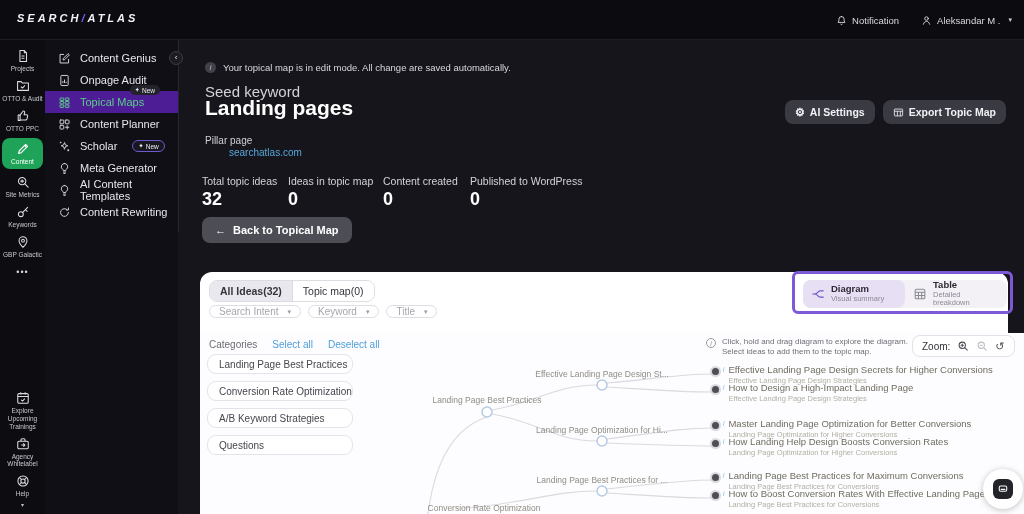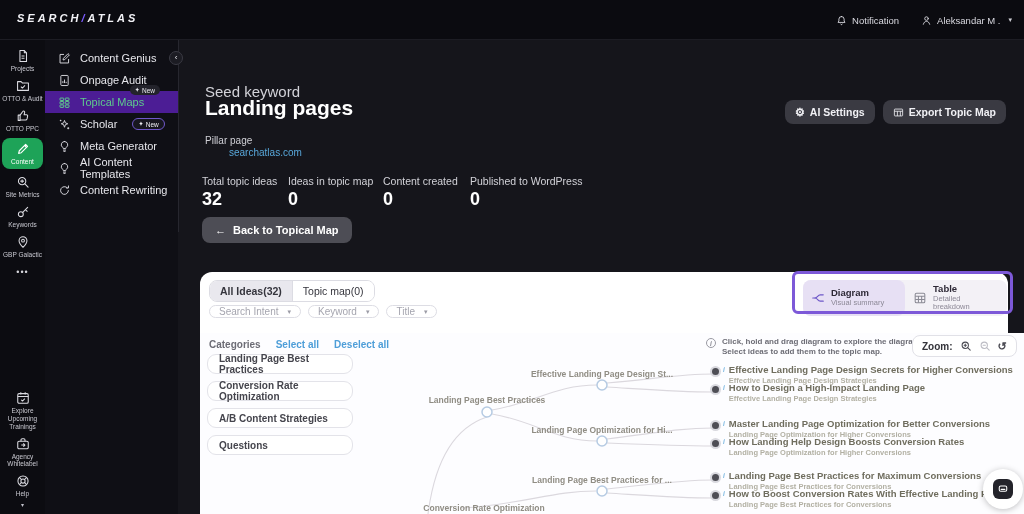--- a/index.html
+++ b/index.html
@@ -59,30 +59,30 @@
   .tabs-card { position:absolute; left:200px; top:272px; width:808px; height:61px; background:#ffffff; border-radius:12px 12px 0 0; z-index:2; }
   .tab-group { position:absolute; left:9px; top:8px; display:inline-flex; border:1px solid #dcdce3; border-radius:8px; overflow:hidden; background:#fff; }
   .tab { padding:4px 10px; font-size:10.5px; color:#35353d; cursor:pointer; background:#fff; }
   .tab.active { background:#e9e8ee; font-weight:bold; }
   .tab + .tab { border-left:1px solid #dcdce3; }
   .filter-row { position:absolute; left:9px; top:33px; display:flex; gap:7px; }
   .pill { display:flex; align-items:center; gap:9px; border:1px solid #dddde4; border-radius:8px; padding:0 9px; font-size:10px; color:#a5a5af; background:#fff; cursor:pointer; }
   .pill .caret { font-size:7px; color:#9b9ba5; }
 
   
-  .toggle-wrap { position:absolute; left:603px; top:8px; width:204px; height:36px; background:#f3f1f6; border-radius:8px; display:flex; }
+  .toggle-wrap { position:absolute; left:603px; top:8px; width:204px; height:28px; background:#f3f1f6; border-radius:8px; display:flex; }
   .toggle-seg { flex:1; display:flex; align-items:center; gap:6px; padding:0 8px; border-radius:8px; cursor:pointer; }
   .toggle-seg.active { background:#e7e0f4; }
   .toggle-seg svg { width:14px; height:14px; flex:0 0 auto; }
   .tg-title { font-size:9.5px; font-weight:bold; color:#2e2936; line-height:1.15; }
   .tg-sub { font-size:7.5px; color:#8d8997; line-height:1.15; }
   .annotation { position:absolute; left:792px; top:271px; width:221px; height:43px; border:3px solid #7d59d8; border-radius:6px; z-index:8; pointer-events:none; }
 
   
-  .diagram-area { position:absolute; left:200px; top:333px; right:0; bottom:0; background:#fdfdff; z-index:1;font-weight:bold; }
+  .diagram-area { position:absolute; left:200px; top:333px; right:0; bottom:0; background:#fdfdff; z-index:1; }
   .cat-head { position:absolute; left:9px; top:6px; display:flex; align-items:center; gap:15px; }
   .cat-label { font-size:10px; color:#6c6c75; }
   .cat-link { font-size:10px; color:#4e9ed8; cursor:pointer; }
   .chip { position:absolute; left:7px; width:146px; height:20px; border:1px solid #e3e3e9; background:#fff; border-radius:9px; font-size:10px; color:#45454d; display:flex; align-items:center; padding-left:11px; cursor:pointer; }
   .hint { position:absolute; left:506px; top:4px; display:flex; gap:6px; }
   .hint-ic { width:10px; height:10px; border-radius:50%; border:1px solid #9a9aa3; color:#8a8a93; font-size:6.5px; line-height:9px; text-align:center; font-style:italic; flex:0 0 auto; margin-top:1px; }
   .hint-txt { font-size:8px; color:#6d6d76; line-height:1.25; }
   .zoom-ctl { position:absolute; left:712px; top:2px; height:22px; display:flex; align-items:center; gap:7px; border:1px solid #e1e1e7; border-radius:8px; background:#fff; padding:0 9px; }
   .zoom-lbl { font-size:10px; color:#33333a; }
   .zoom-ic { width:12px; height:12px; color:#4a4a52; cursor:pointer; }
@@ -233,20 +233,29 @@
             <rect x="9" y="6.8" width="4.5" height="3" rx=".5"></rect>
             <rect x="9" y="11" width="4.5" height="3" rx=".5"></rect>
           </svg>
         <span>Topical Maps</span>
         <span class="badge-float">
             <span>✦</span>
             <span>New</span>
           </span>
       </div>
       <div class="side-item">
+        <svg viewBox="0 0 16 16" fill="none" stroke="currentColor" stroke-width="1.2" stroke-linecap="round">
+            <rect x="2.5" y="2.5" width="4.6" height="4.6" rx=".8"></rect>
+            <rect x="9" y="2.5" width="4.6" height="4.6" rx=".8"></rect>
+            <rect x="2.5" y="9" width="4.6" height="4.6" rx=".8"></rect>
+            <path d="M11.3 9.4v4M9.3 11.4h4"></path>
+          </svg>
+        <span>Content Planner</span>
+      </div>
+      <div class="side-item">
         <svg viewBox="0 0 16 16" fill="none" stroke="currentColor" stroke-width="1.2" stroke-linejoin="round">
             <path d="M8 3l1.1 3 2.9 1.1-2.9 1.1L8 11.4 6.9 8.2 4 7.1l2.9-1.1z"></path>
             <path d="M12.6 11.4v2.4M11.4 12.6h2.4M3.2 2.2v1.8M2.3 3.1h1.8"></path>
           </svg>
         <span>Scholar</span>
         <span class="badge-inline">
             <span>✦</span>
             <span>New</span>
           </span>
       </div>
@@ -269,20 +278,24 @@
             <path d="M12.8 8a4.8 4.8 0 1 1-1.4-3.4"></path>
             <path d="M12.9 2.4v2.5h-2.5"></path>
           </svg>
         <span>Content Rewriting</span>
       </div>
     </div>
   </div>
   <div class="side-v-divider"></div>
   <div class="collapse-btn"><span>‹</span></div>
 
+  <div class="notice">
+    <span class="notice-ic">i</span>
+    <span class="notice-txt">Your topical map is in edit mode. All change are saved automatically.</span>
+  </div>
   <div class="seed-label">Seed keyword</div>
   <div class="seed-value">Landing pages</div>
 
   <div class="hdr-btns">
     <div class="hdr-btn">
       <span class="g">⚙</span>
       <span>AI Settings</span>
     </div>
     <div class="hdr-btn">
       <svg viewBox="0 0 16 16" fill="none" stroke="currentColor" stroke-width="1.2">
@@ -364,21 +377,21 @@
 
   <div class="diagram-area">
 
     <div class="cat-head">
       <span class="cat-label">Categories</span>
       <span class="cat-link">Select all</span>
       <span class="cat-link">Deselect all</span>
     </div>
     <div class="chip" style="top:21px">Landing Page Best Practices</div>
     <div class="chip" style="top:48px">Conversion Rate Optimization</div>
-    <div class="chip" style="top:75px">A/B Content Strategies</div>
+    <div class="chip" style="top:75px">A/B Keyword Strategies</div>
     <div class="chip" style="top:102px">Questions</div>
 
     <div class="hint">
       <span class="hint-ic">i</span>
       <div class="hint-txt">
         <div>Click, hold and drag diagram to explore the diagram.</div>
         <div>Select ideas to add them to the topic map.</div>
       </div>
     </div>
 

